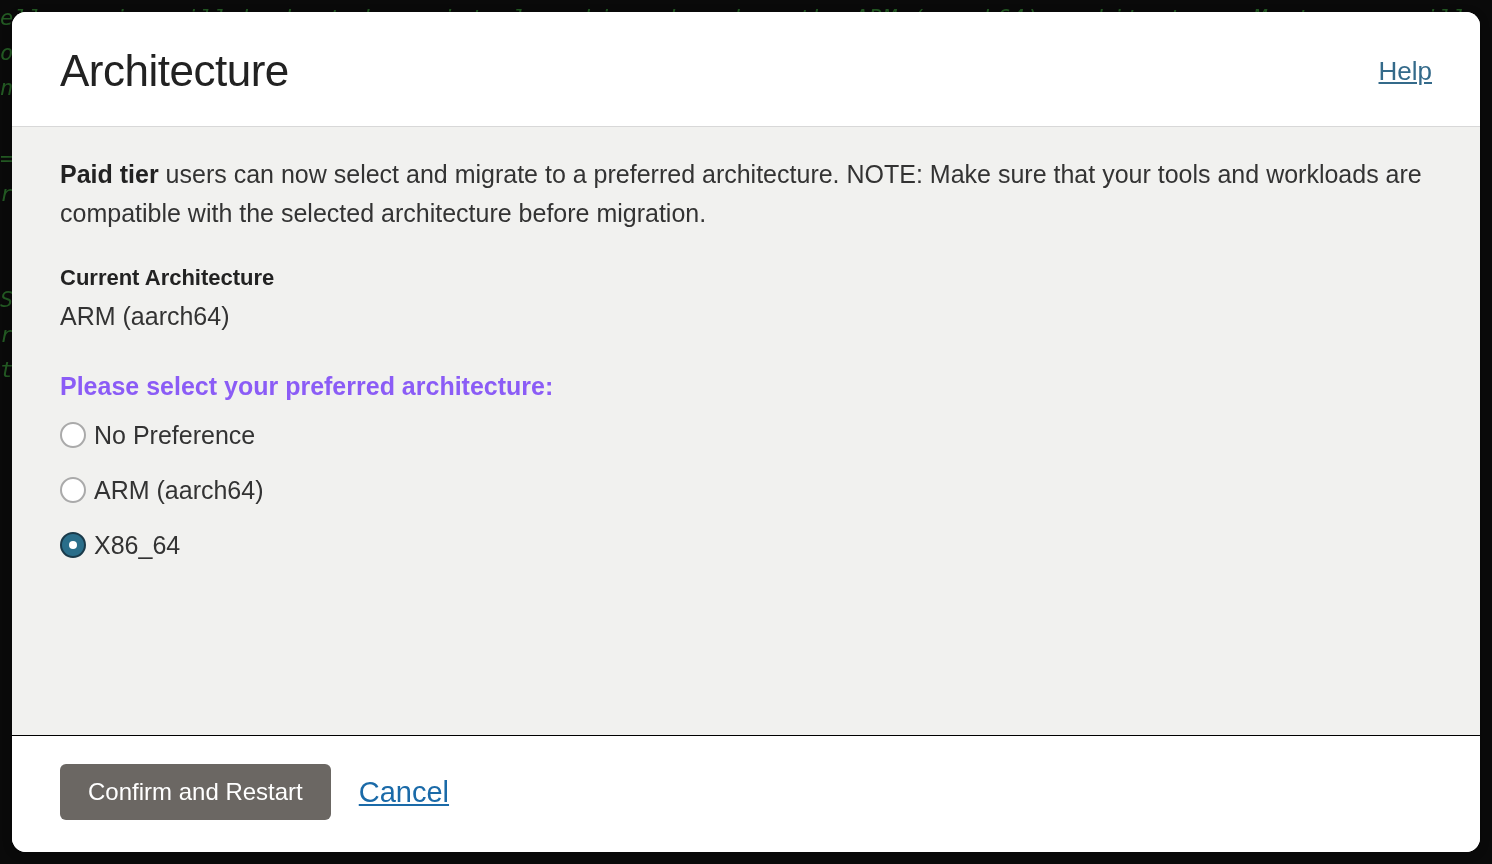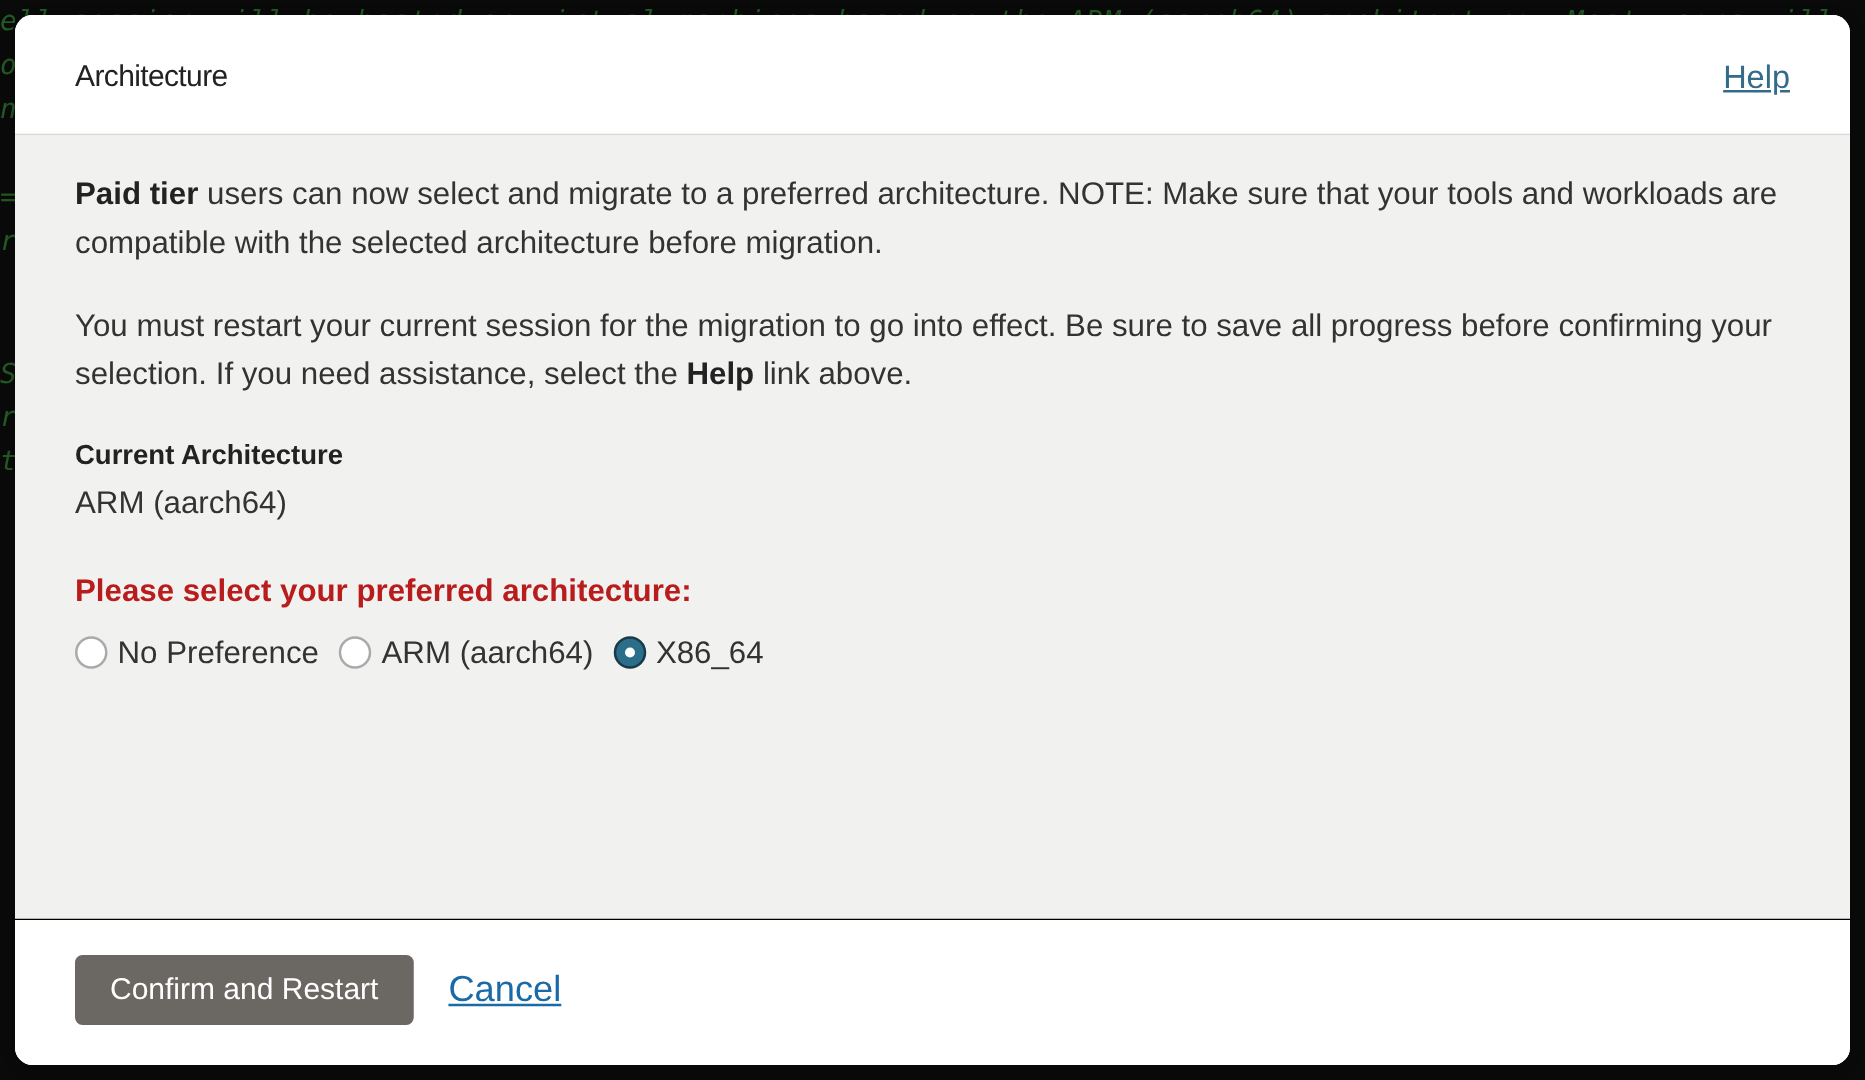--- a/index.html
+++ b/index.html
@@ -48,21 +48,21 @@
     .modal-header {
       display: flex;
       justify-content: space-between;
       align-items: center;
       padding: 34px 48px 30px 48px;
       border-bottom: 1px solid #d8d8d8;
       background: #fff;
     }
 
     .modal-title {
-      font-size: 24px;
+      font-size: 44px;
       font-weight: 400;
       color: #222;
       letter-spacing: -0.5px;
     }
 
     .help-link {
       color: #346a8a;
       font-size: 26px;
       text-decoration: underline;
       cursor: pointer;
@@ -96,27 +96,27 @@
     .current-arch-value {
       font-size: 25px;
       color: #333;
       margin-bottom: 32px;
       margin-top: 2px;
     }
 
     .select-label {
       font-weight: 700;
       font-size: 25px;
-      color: #b91c1c;
+      color: #8b5cf6;
       margin-bottom: 10px;
     }
 
     .radio-group {
       display: flex;
-      flex-direction: row;
+      flex-direction: column;
       gap: 16px;
       margin-top: 10px;
     }
 
     .radio-item {
       display: flex;
       align-items: center;
       gap: 8px;
       cursor: pointer;
     }
@@ -194,23 +194,20 @@
 <div class="modal">
 
   <div class="modal-header">
     <h1 class="modal-title">Architecture</h1>
     <a class="help-link">Help</a>
   </div>
 
   <div class="modal-body">
     <p>
       <strong>Paid tier</strong><span> users can now select and migrate to a preferred architecture. NOTE: Make sure that your tools and workloads are compatible with the selected architecture before migration.</span>
-    </p>
-    <p>
-      <span>You must restart your current session for the migration to go into effect. Be sure to save all progress before confirming your selection. If you need assistance, select the </span><strong>Help</strong><span> link above.</span>
     </p>
 
     <div class="current-arch-label">Current Architecture</div>
     <div class="current-arch-value">ARM (aarch64)</div>
 
     <div class="select-label">Please select your preferred architecture:</div>
 
     <div class="radio-group">
       <div class="radio-item">
         <span class="radio-circle"></span>

